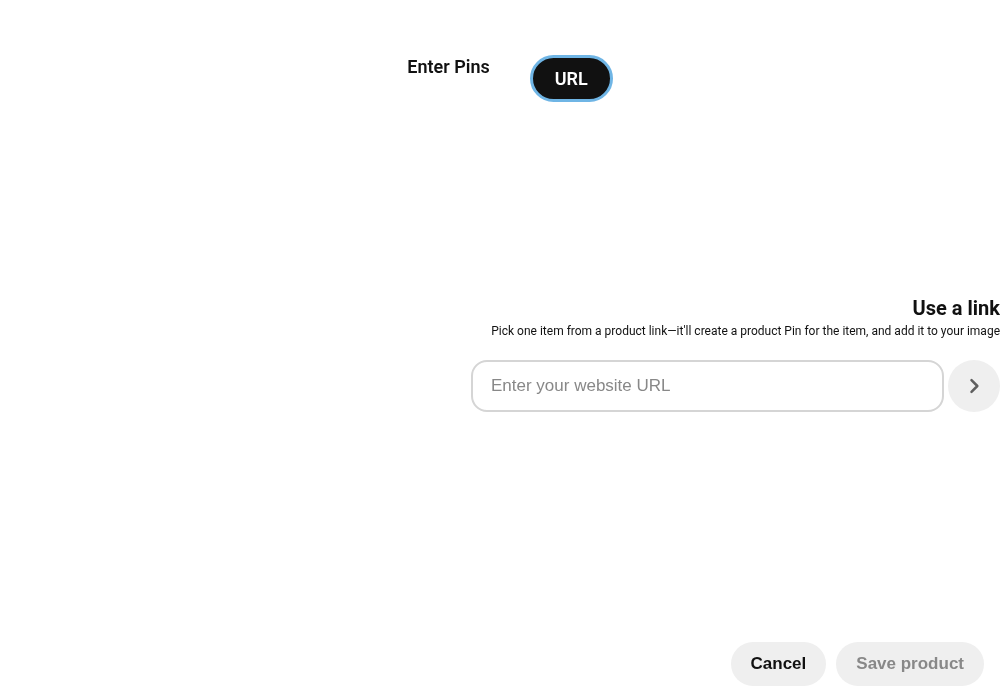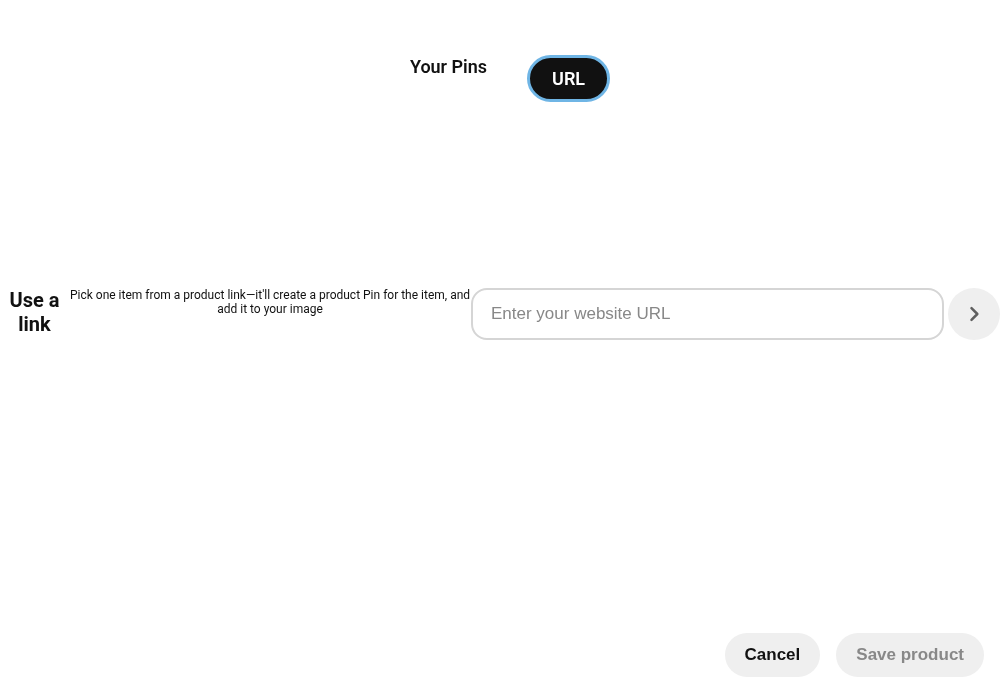--- a/index.html
+++ b/index.html
@@ -41,26 +41,26 @@
     .tab-active {
       color: #ffffff;
       background: #111111;
       border: 3px solid #6fb5e5;
       padding: 10px 22px;
       margin-top: 25px;
     }
     
     .main-content {
       position: absolute;
-      top: 288px;
+      top: 296px;
       left: 0;
       right: 0;
       display: flex;
-      flex-direction: row;
-      align-items: flex-start;
+      flex-direction: column;
+      align-items: flex-end;
       text-align: center;
     }
     
     .heading {
       font-size: 20px;
       font-weight: 700;
       color: #111111;
       margin-bottom: 4px;
     }
     
@@ -105,24 +105,24 @@
       cursor: pointer;
     }
     
     .submit-button svg {
       width: 20px;
       height: 20px;
     }
     
     .footer-buttons {
       position: absolute;
-      bottom: 18px;
+      bottom: 9px;
       right: 16px;
       display: flex;
-      gap: 16px;
+      gap: 10px;
       justify-content: space-between;
     }
     
     .btn {
       padding: 12px 20px;
       border-radius: 999px;
       border: none;
       font-size: 17px;
       font-weight: 600;
       cursor: pointer;
@@ -134,21 +134,21 @@
     }
     
     .btn-save {
       color: #888888;
     }
   </style>
 </head>
 <body>
 
 <div class="tabs-container">
-  <div class="tab tab-inactive">Your Pins</div>
+  <div class="tab tab-inactive">Enter Pins</div>
   <div class="tab tab-active">URL</div>
 </div>
 
 <div class="main-content">
   <div class="heading">Use a link</div>
   <div class="subheading">Pick one item from a product link—it'll create a product Pin for the item, and add it to your image</div>
   <div class="input-row">
     <input type="text" class="url-input" placeholder="Enter your website URL" style="">
     <button class="submit-button">
       <svg viewBox="0 0 24 24" fill="none">

